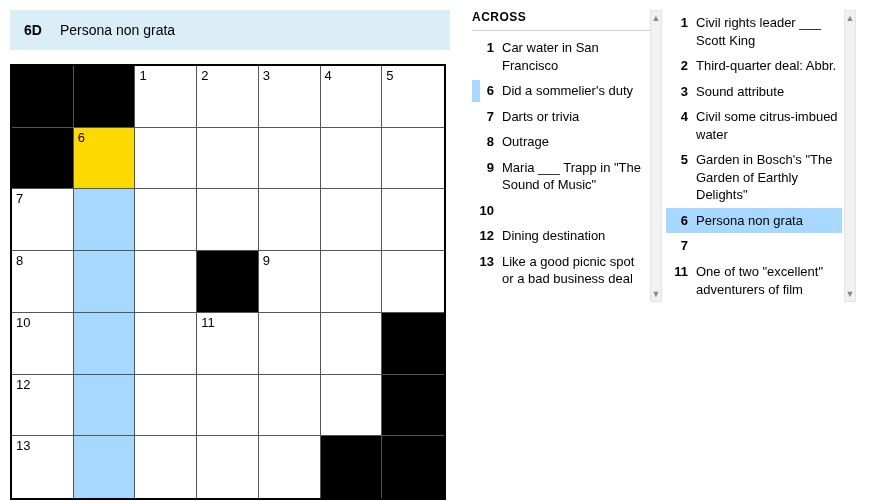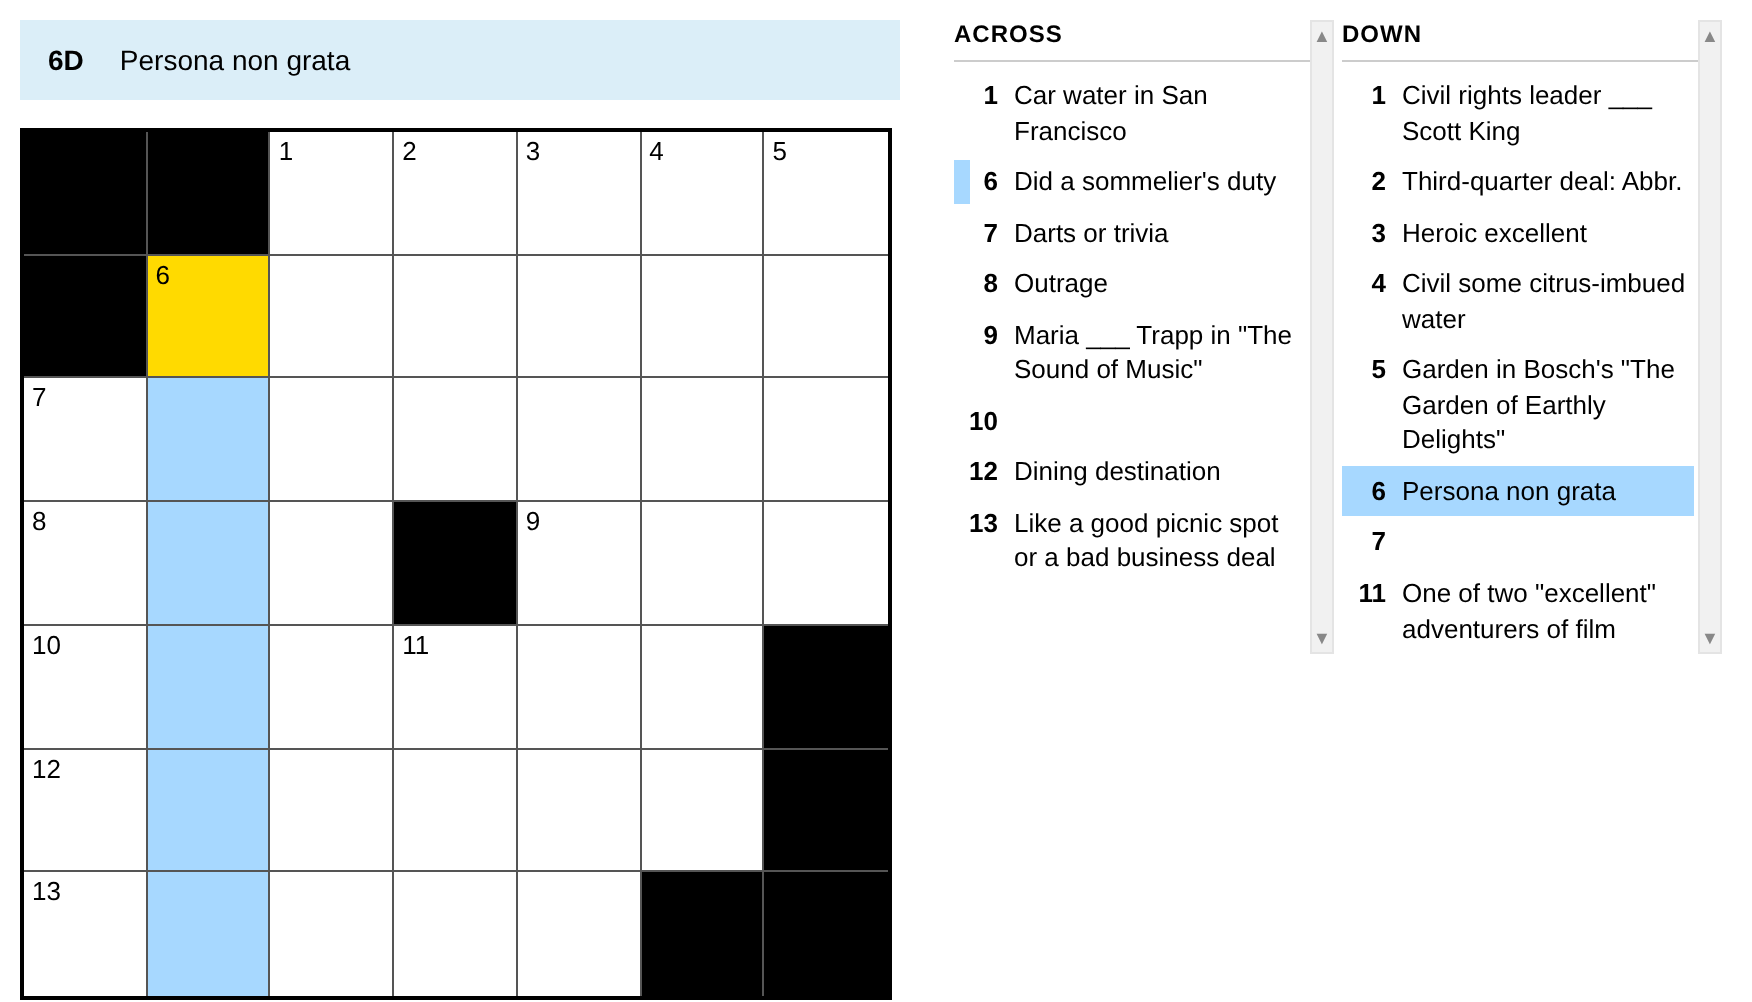--- a/index.html
+++ b/index.html
@@ -58,21 +58,20 @@
     position: absolute;
     top: 2px;
     left: 4px;
     font-size: 13px;
     font-weight: normal;
   }
   .lists {
     display: flex;
     gap: 4px;
     flex: 1;
-    justify-content: center;
   }
   .list-col {
     width: 190px;
     position: relative;
   }
   .list-head {
     font-weight: bold;
     font-size: 12px;
     letter-spacing: 0.5px;
     padding-bottom: 6px;
@@ -261,33 +260,32 @@
             <span class="ct">Like a good picnic spot or a bad business deal</span>
           </div>
         </div>
       <div class="scroll-track">
         <div class="scroll-btn up">▲</div>
         <div class="scroll-btn dn">▼</div>
       </div>
     </div>
 
     <div class="list-col">
-      <div class="list-head">DOWN</div>
       <div class="list-body" id="down-list">
           <div class="clue-row">
             <span class="cn">1</span>
             <span class="ct">Civil rights leader ___ Scott King</span>
           </div>
           <div class="clue-row">
             <span class="cn">2</span>
             <span class="ct">Third-quarter deal: Abbr.</span>
           </div>
           <div class="clue-row">
             <span class="cn">3</span>
-            <span class="ct">Heroic excellent</span>
+            <span class="ct">Sound attribute</span>
           </div>
           <div class="clue-row">
             <span class="cn">4</span>
             <span class="ct">Civil some citrus-imbued water</span>
           </div>
           <div class="clue-row">
             <span class="cn">5</span>
             <span class="ct">Garden in Bosch's "The Garden of Earthly Delights"</span>
           </div>
           <div class="clue-row sel">

